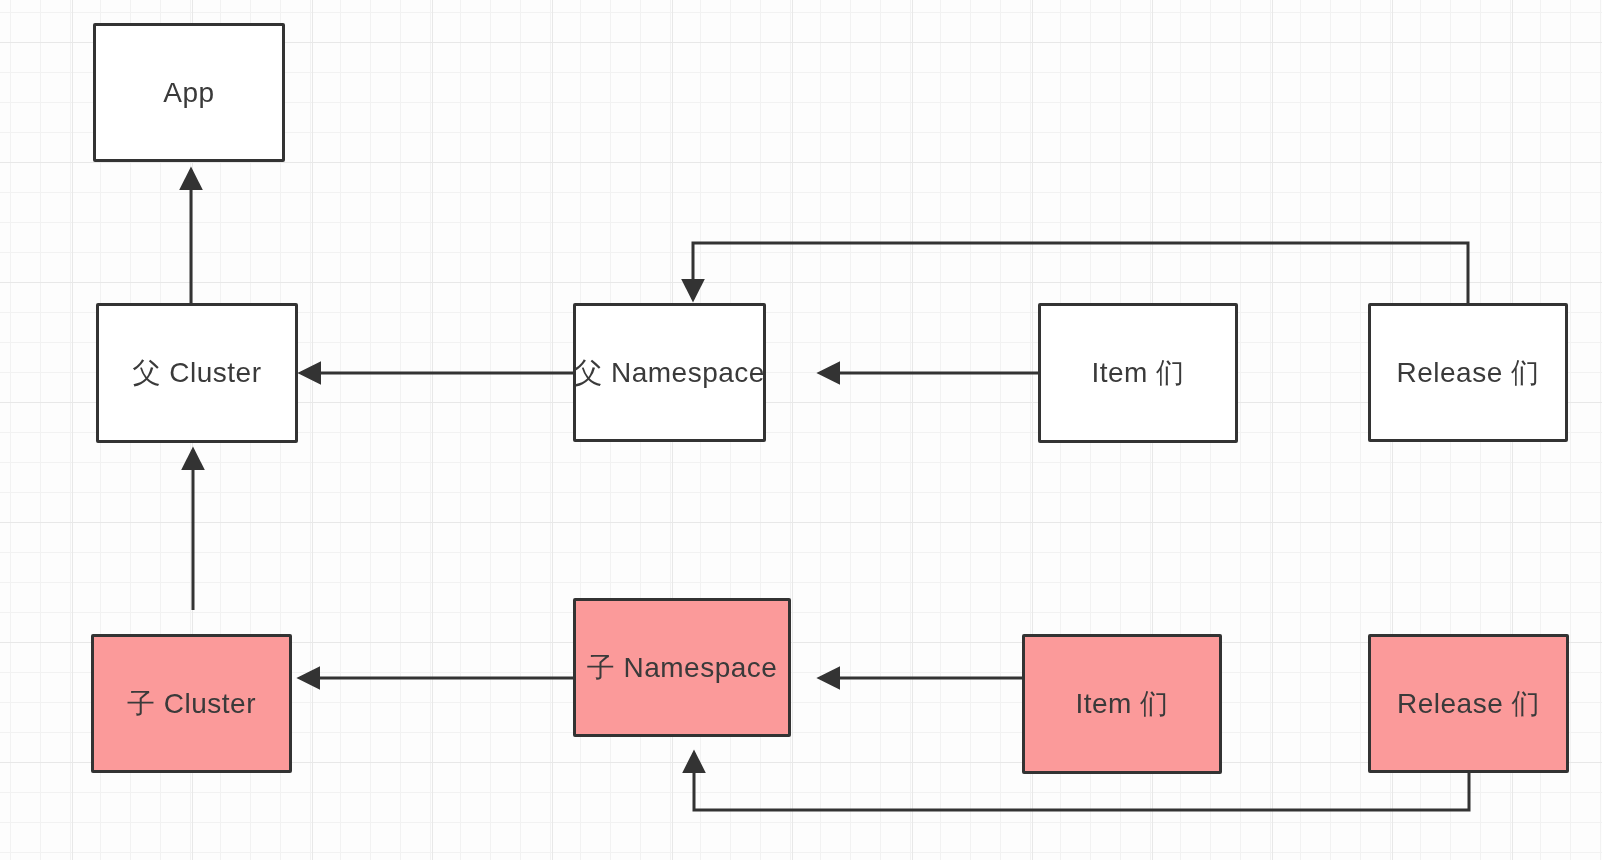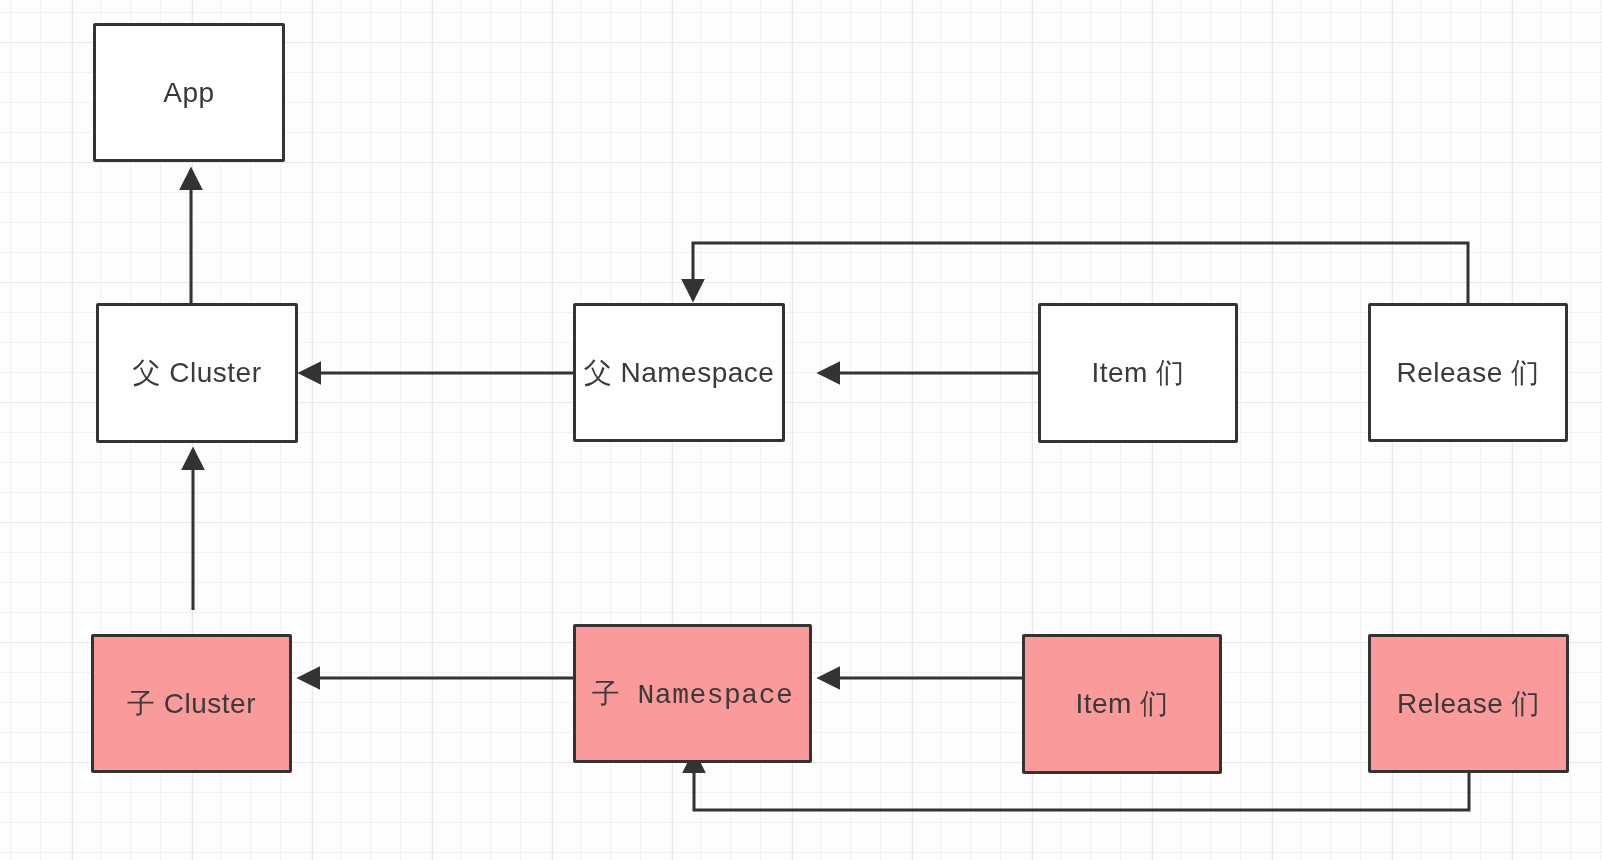--- a/index.html
+++ b/index.html
@@ -72,37 +72,37 @@
   </svg>
 
   <div class="node parent" style="left:93px;  top:23px;  width:192px; height:139px;">
     <span class="label">App</span>
   </div>
 
   <div class="node parent" style="left:96px;  top:303px; width:202px; height:140px;">
     <span class="label">父 Cluster</span>
   </div>
 
-  <div class="node parent" style="left:573px; top:303px; width:212px; height:139px;">
+  <div class="node parent" style="left:573px; top:303px; width:193px; height:139px;">
     <span class="label">父 Namespace</span>
   </div>
 
   <div class="node parent" style="left:1038px;top:303px; width:200px; height:140px;">
     <span class="label">Item 们</span>
   </div>
 
   <div class="node parent" style="left:1368px;top:303px; width:200px; height:139px;">
     <span class="label">Release 们</span>
   </div>
 
   <div class="node child" style="left:91px;  top:610px; width:201px; height:139px;">
     <span class="label">子 Cluster</span>
   </div>
 
-  <div class="node child" style="left:573px; top:600px; width:239px; height:139px;font-family:Liberation Mono, monospace;">
+  <div class="node child" style="left:573px; top:574px; width:218px; height:139px;">
     <span class="label">子 Namespace</span>
   </div>
 
   <div class="node child" style="left:1022px;top:610px; width:200px; height:140px;">
     <span class="label">Item 们</span>
   </div>
 
   <div class="node child" style="left:1368px;top:610px; width:201px; height:139px;">
     <span class="label">Release 们</span>
   </div>

